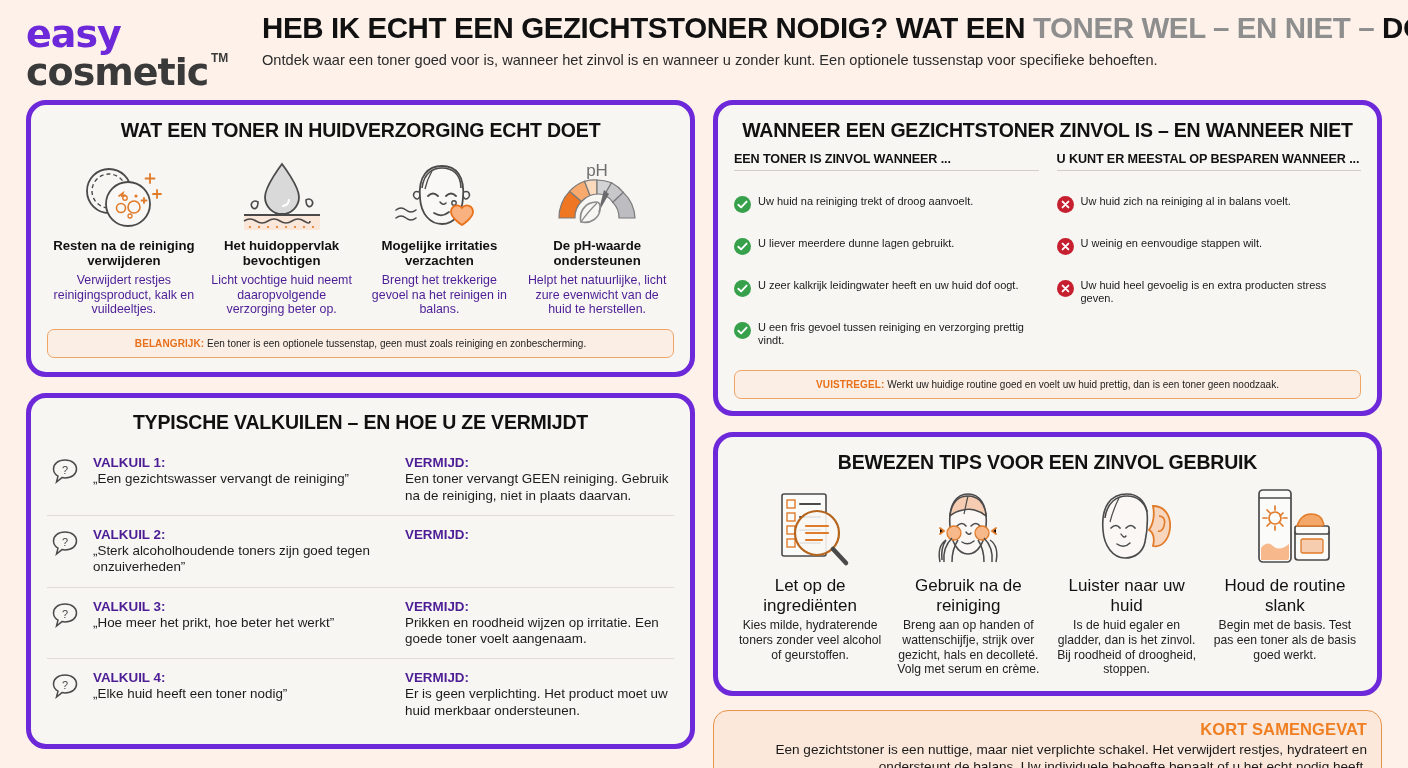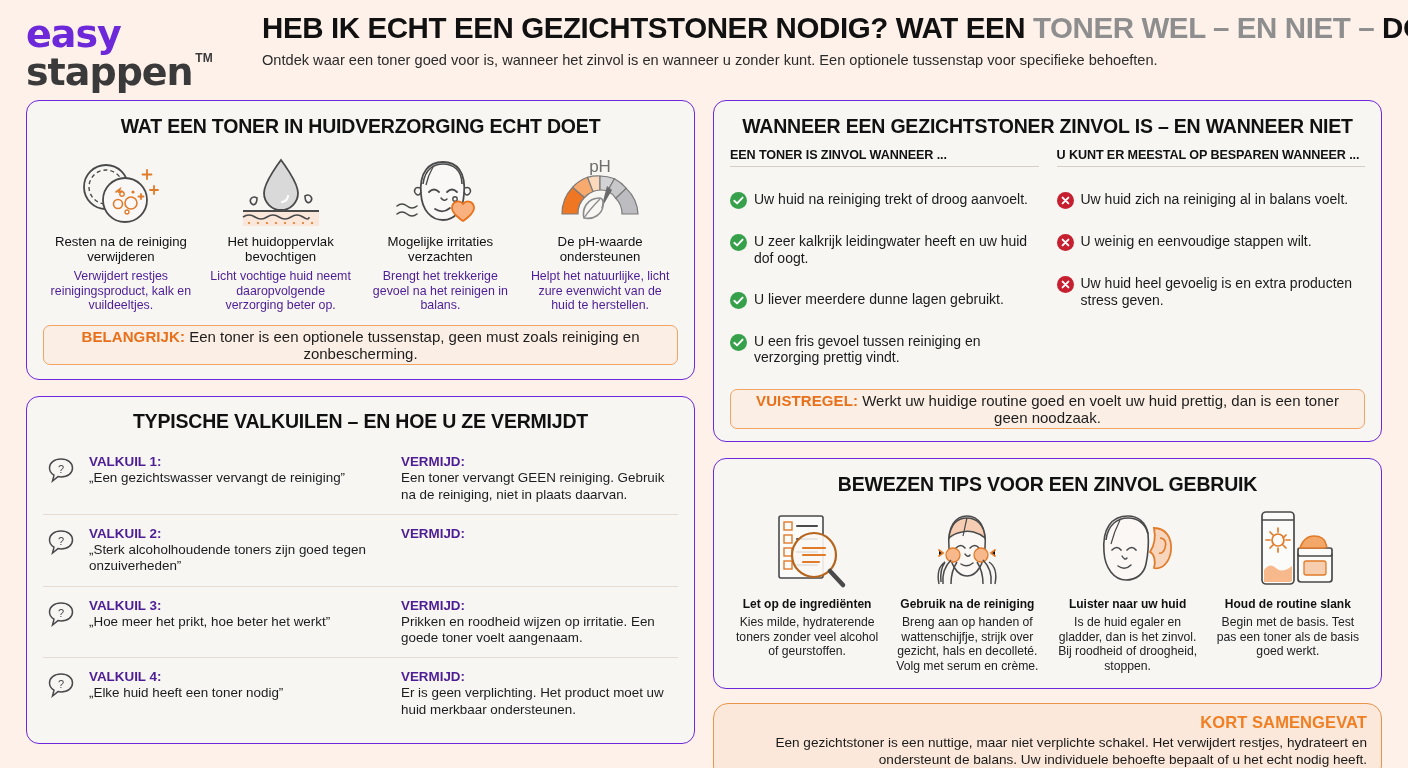--- a/index.html
+++ b/index.html
@@ -35,73 +35,73 @@
   .header-sub { font-size: 14.6px; color: #2b2b2b; margin-top: 7px; line-height: 1.25; }
 
   
   .grid { display: flex; gap: 18px; padding: 0 26px; }
   .col { display: flex; flex-direction: column; gap: 16px; }
   .col-left { width: 670px; }
   .col-right { width: 670px; }
 
   .card {
     background: #f7f6f3;
-    border: 1px solid #6d28d9;
-    border-radius: 13px;
+    border: 5px solid #6d28d9;
+    border-radius: 20px;
     padding: 14px 16px 14px 16px;
   }
   .card-title {
     text-align: center; font-size: 19.5px; font-weight: bold;
     letter-spacing: -0.2px; color: #111; margin-bottom: 10px;
   }
 
   
   .benefits { display: flex; gap: 4px; }
   .benefit { flex: 1; text-align: center; padding: 0 4px; }
   .benefit .icon-box { height: 82px; display: flex; align-items: flex-end; justify-content: center; }
-  .benefit h4 { font-size: 13.2px; font-weight: normal; line-height: 1.16; margin-top: 4px; color: #111; }
+  .benefit h4 { font-size: 13.2px; font-weight: bold; line-height: 1.16; margin-top: 4px; color: #111; }
   .benefit p { font-size: 12.4px; line-height: 1.2; margin-top: 4px; color: #4c1d95; }
 
   .note {
     margin-top: 12px;
     border: 1.3px solid #f0a465; border-radius: 7px;
     background: #fbeee4;
-    padding: 2px 10px; text-align: center;
-    font-size: 15px; color: #1d1d1d;
+    padding: 8px 10px; text-align: center;
+    font-size: 10px; color: #1d1d1d;
   }
   .note b { color: #e8701a; font-weight: bold; letter-spacing: 0.1px; }
 
   
   .two-cols { display: flex; gap: 18px; }
   .two-cols > div { flex: 1; }
   .sub-head {
     font-size: 12.6px; font-weight: bold; letter-spacing: -0.1px; color: #111;
     padding-bottom: 4px; border-bottom: 1px solid #d5cec6; margin-bottom: 8px;
   }
   .list { list-style: none; }
-  .list li { display: flex; gap: 7px; margin-bottom: 9px; font-size: 14px; line-height: 1.2; color: #1a1a1a; margin-top: 24px; }
+  .list li { display: flex; gap: 7px; margin-bottom: 9px; font-size: 11px; line-height: 1.2; color: #1a1a1a; margin-top: 24px; }
   .badge { flex: 0 0 17px; width: 17px; height: 17px; border-radius: 50%; position: relative; margin-top: 1px; }
   .badge.ok { background: #37a04a; }
   .badge.no { background: #c62030; }
   .badge svg { position: absolute; top: 0; left: 0; }
 
   
   .pitfall { display: flex; gap: 12px; padding: 11px 2px 11px 4px; align-items: flex-start; }
   .pitfall + .pitfall { border-top: 1px solid #e2dcd4; }
   .q-icon { flex: 0 0 30px; padding-top: 2px; }
   .pitfall-left { flex: 0 0 300px; }
   .pitfall-right { flex: 1; }
   .pf-label { font-size: 13.4px; font-weight: bold; color: #4c1d95; }
   .pf-text { font-size: 13.4px; line-height: 1.22; color: #1c1c1c; margin-top: 1px; }
 
   
   .tips { display: flex; gap: 6px; }
   .tip { flex: 1; text-align: center; padding: 0 3px; }
   .tip .icon-box { height: 86px; display: flex; align-items: flex-end; justify-content: center; }
-  .tip h4 { font-size: 12px; font-weight: bold; margin-top: 6px; color: #111; line-height: 1.15; }
+  .tip h4 { font-size: 17px; font-weight: normal; margin-top: 6px; color: #111; line-height: 1.15; }
   .tip p { font-size: 12.2px; line-height: 1.2; margin-top: 3px; color: #222; }
 
   .summary {
     border: 1.4px solid #e8944a; border-radius: 15px;
     background: #fbe8da; padding: 9px 14px 11px; text-align: right;
     margin-top: 14px;
   }
   .summary h3 { color: #ef7f22; font-size: 16.5px; font-weight: bold; letter-spacing: 0.1px; }
   .summary p { font-size: 13.6px; line-height: 1.25; margin-top: 3px; color: #1a1a1a; }
 
@@ -116,21 +116,21 @@
 </style>
 </head>
 <body>
 
 <div class="page">
 
   <div class="header">
     <div class="logo">
       <div class="logo-easy">easy</div>
       <div class="logo-cos-wrap">
-        <span class="logo-cosmetic">stappen</span>
+        <span class="logo-cosmetic">cosmetic</span>
         <span class="logo-tm">TM</span>
       </div>
     </div>
     <div class="header-text">
       <div class="header-title">
         <span>HEB IK ECHT EEN GEZICHTSTONER NODIG? WAT EEN </span><span class="grey">TONER WEL – EN NIET –</span><span> DOET</span>
       </div>
       <div class="header-sub">Ontdek waar een toner goed voor is, wanneer het zinvol is en wanneer u zonder kunt. Een optionele tussenstap voor specifieke behoeften.</div>
     </div>
   </div>
@@ -331,29 +331,29 @@
                     </svg>
                 </span>
                 <span>Uw huid na reiniging trekt of droog aanvoelt.</span>
               </li>
               <li>
                 <span class="badge ok">
                   <svg width="17" height="17" viewBox="0 0 17 17">
                       <path d="M4.3 8.8 L7.1 11.4 L12.6 5.6" fill="none" stroke="#fff" stroke-width="1.9" stroke-linecap="round" stroke-linejoin="round"></path>
                     </svg>
                 </span>
+                <span>U liever meerdere dunne lagen gebruikt.</span>
+              </li>
+              <li>
+                <span class="badge ok">
+                  <svg width="17" height="17" viewBox="0 0 17 17">
+                      <path d="M4.3 8.8 L7.1 11.4 L12.6 5.6" fill="none" stroke="#fff" stroke-width="1.9" stroke-linecap="round" stroke-linejoin="round"></path>
+                    </svg>
+                </span>
                 <span>U zeer kalkrijk leidingwater heeft en uw huid dof oogt.</span>
-              </li>
-              <li>
-                <span class="badge ok">
-                  <svg width="17" height="17" viewBox="0 0 17 17">
-                      <path d="M4.3 8.8 L7.1 11.4 L12.6 5.6" fill="none" stroke="#fff" stroke-width="1.9" stroke-linecap="round" stroke-linejoin="round"></path>
-                    </svg>
-                </span>
-                <span>U liever meerdere dunne lagen gebruikt.</span>
               </li>
               <li>
                 <span class="badge ok">
                   <svg width="17" height="17" viewBox="0 0 17 17">
                       <path d="M4.3 8.8 L7.1 11.4 L12.6 5.6" fill="none" stroke="#fff" stroke-width="1.9" stroke-linecap="round" stroke-linejoin="round"></path>
                     </svg>
                 </span>
                 <span>U een fris gevoel tussen reiniging en verzorging prettig vindt.</span>
               </li>
             </ul>

